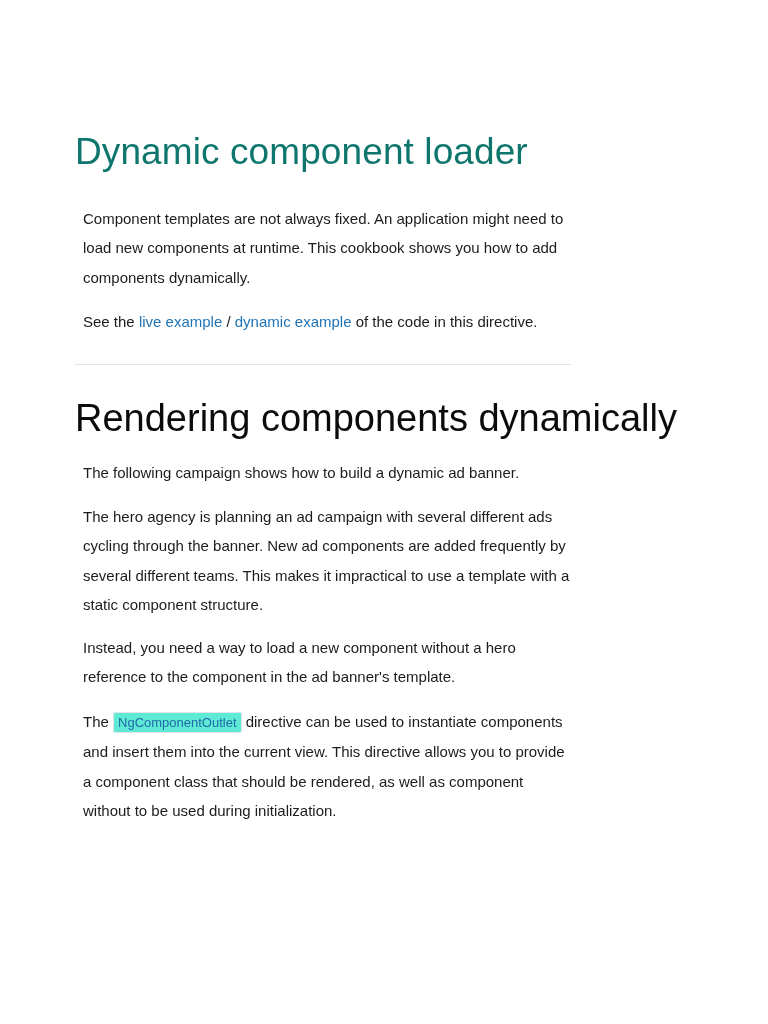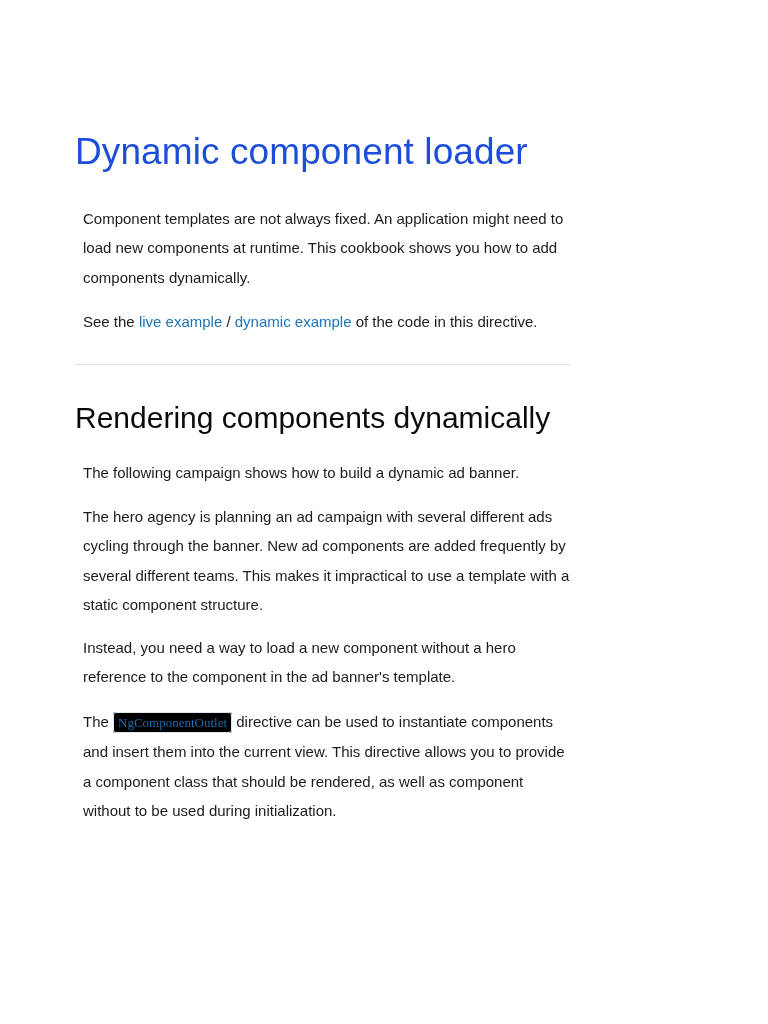--- a/index.html
+++ b/index.html
@@ -22,29 +22,29 @@
       width: 496px;
     }
     h1 {
       position: absolute;
       top: 128px;
       left: 0;
       margin: 0;
       font-size: 37px;
       font-weight: 500;
       line-height: 48px;
-      color: #1d4ed8;
+      color: #0f766e;
       letter-spacing: 0.1px;
       white-space: nowrap;
     }
     h2 {
       position: absolute;
       left: 0;
       margin: 0;
-      font-size: 30px;
+      font-size: 38px;
       font-weight: 500;
       line-height: 40px;
       color: #0b0b0b;
       white-space: nowrap;
     }
     p {
       position: absolute;
       left: 0;
       margin: 8px;
       width: 500px;
@@ -59,24 +59,24 @@
     }
     .rule {
       position: absolute;
       left: 0;
       top: 364px;
       width: 496px;
       height: 1px;
       background: #e3e3e3;
     }
     code {
-      font-family: Liberation Serif, serif;
+      font-family: Liberation Sans, sans-serif;
       font-size: 13px;
       color: #1f6aa8;
-      background: #000000;
+      background: #5eead4;
       border: 1px solid #e2e6ea;
       border-radius: 3px;
       padding: 2px 4px;
     }
   </style>
 </head>
 <body>
 
 <div class="content">
   <h1>Dynamic component loader</h1>

